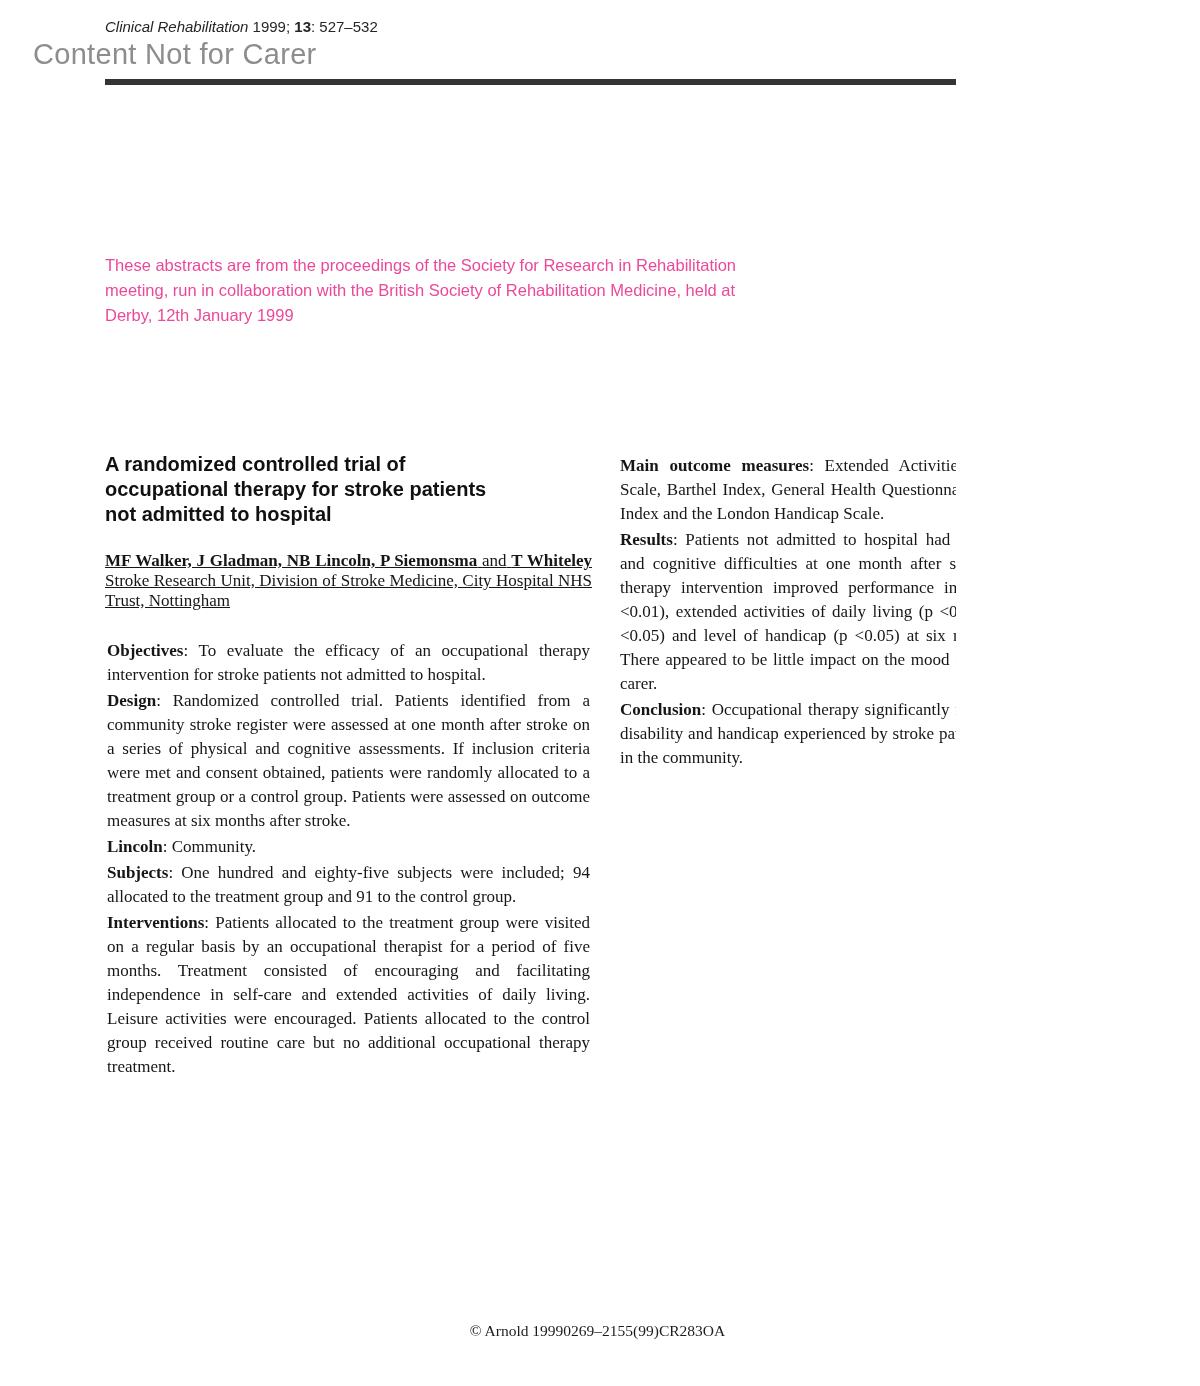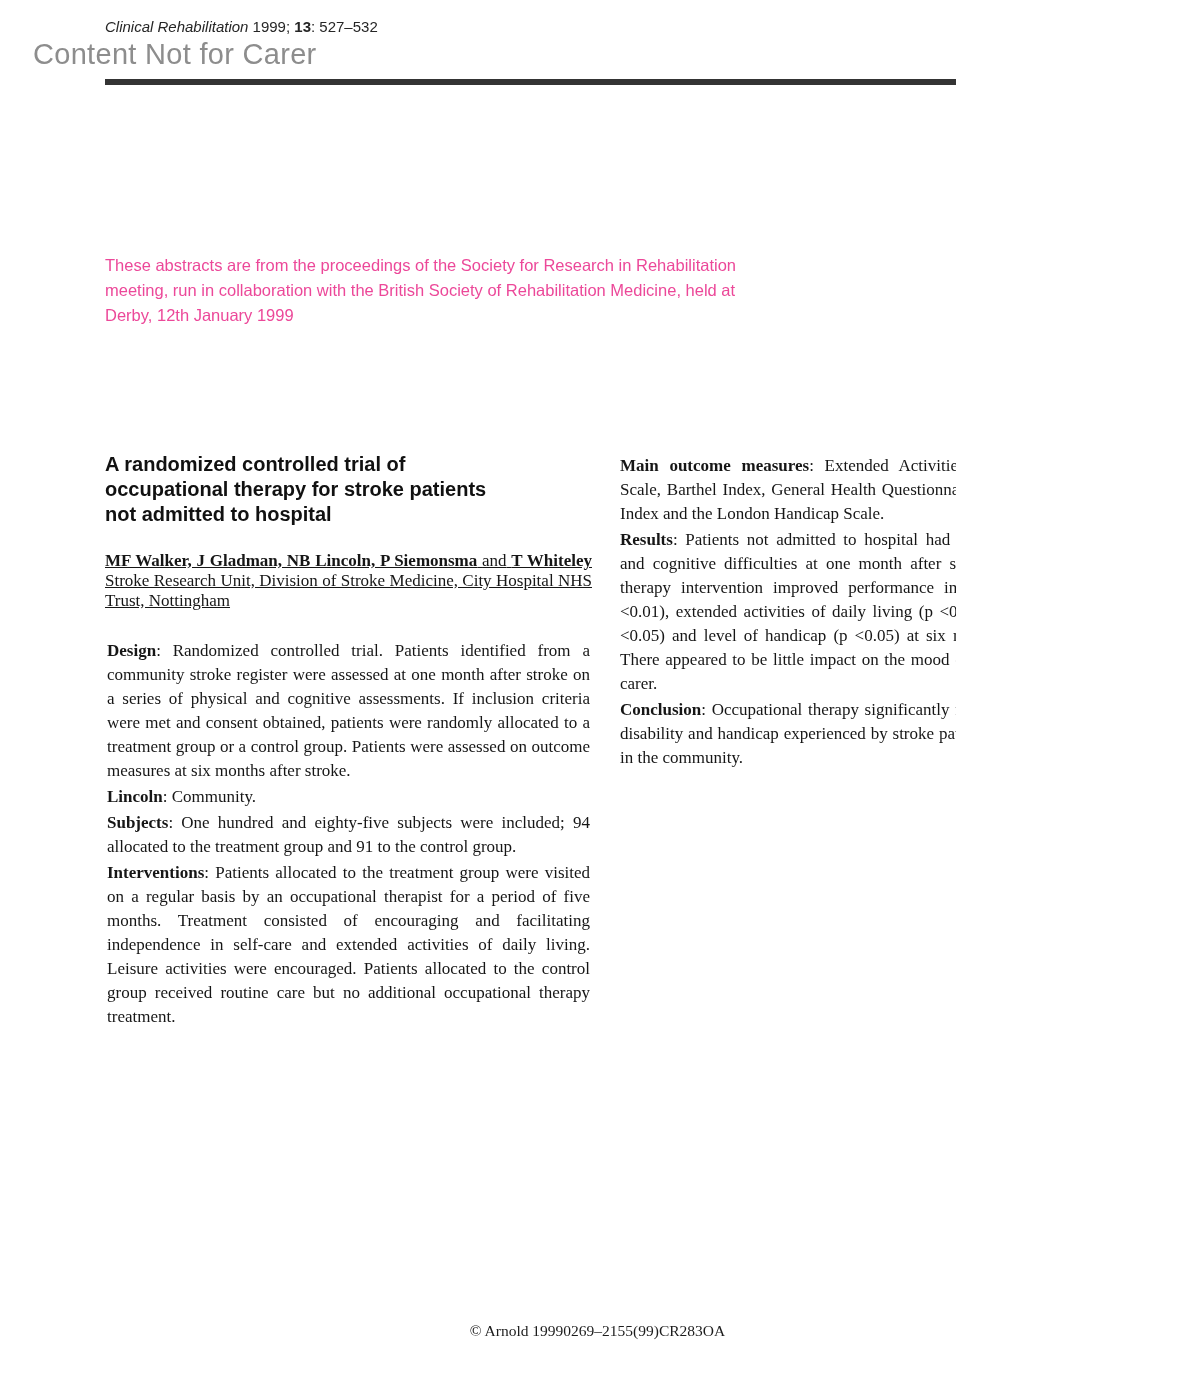--- a/index.html
+++ b/index.html
@@ -116,20 +116,21 @@
   <div class="columns">
 
     <div class="col-left">
       <h2 class="abstract-title">A randomized controlled trial of occupational therapy for stroke patients not admitted to hospital</h2>
 
       <p class="authors"><b>MF Walker, J Gladman, NB Lincoln, P Siemonsma</b>
         <span>and</span>
         <b>T Whiteley</b>
         <span>Stroke Research Unit, Division of Stroke Medicine, City Hospital NHS Trust, Nottingham</span></p>
 
+      <p class="sec"><b>Objectives</b><span>: To evaluate the efficacy of an occupational therapy intervention for stroke patients not admitted to hospital.</span></p>
 
       <p class="sec"><b>Design</b><span>: Randomized controlled trial. Patients identified from a community stroke register were assessed at one month after stroke on a series of physical and cognitive assessments. If inclusion criteria were met and consent obtained, patients were randomly allocated to a treatment group or a control group. Patients were assessed on outcome measures at six months after stroke.</span></p>
 
       <p class="sec"><b>Lincoln</b><span>: Community.</span></p>
 
       <p class="sec"><b>Subjects</b><span>: One hundred and eighty-five subjects were included; 94 allocated to the treatment group and 91 to the control group.</span></p>
 
       <p class="sec"><b>Interventions</b><span>: Patients allocated to the treatment group were visited on a regular basis by an occupational therapist for a period of five months. Treatment consisted of encouraging and facilitating independence in self-care and extended activities of daily living. Leisure activities were encouraged. Patients allocated to the control group received routine care but no additional occupational therapy treatment.</span></p>
     </div>
 

